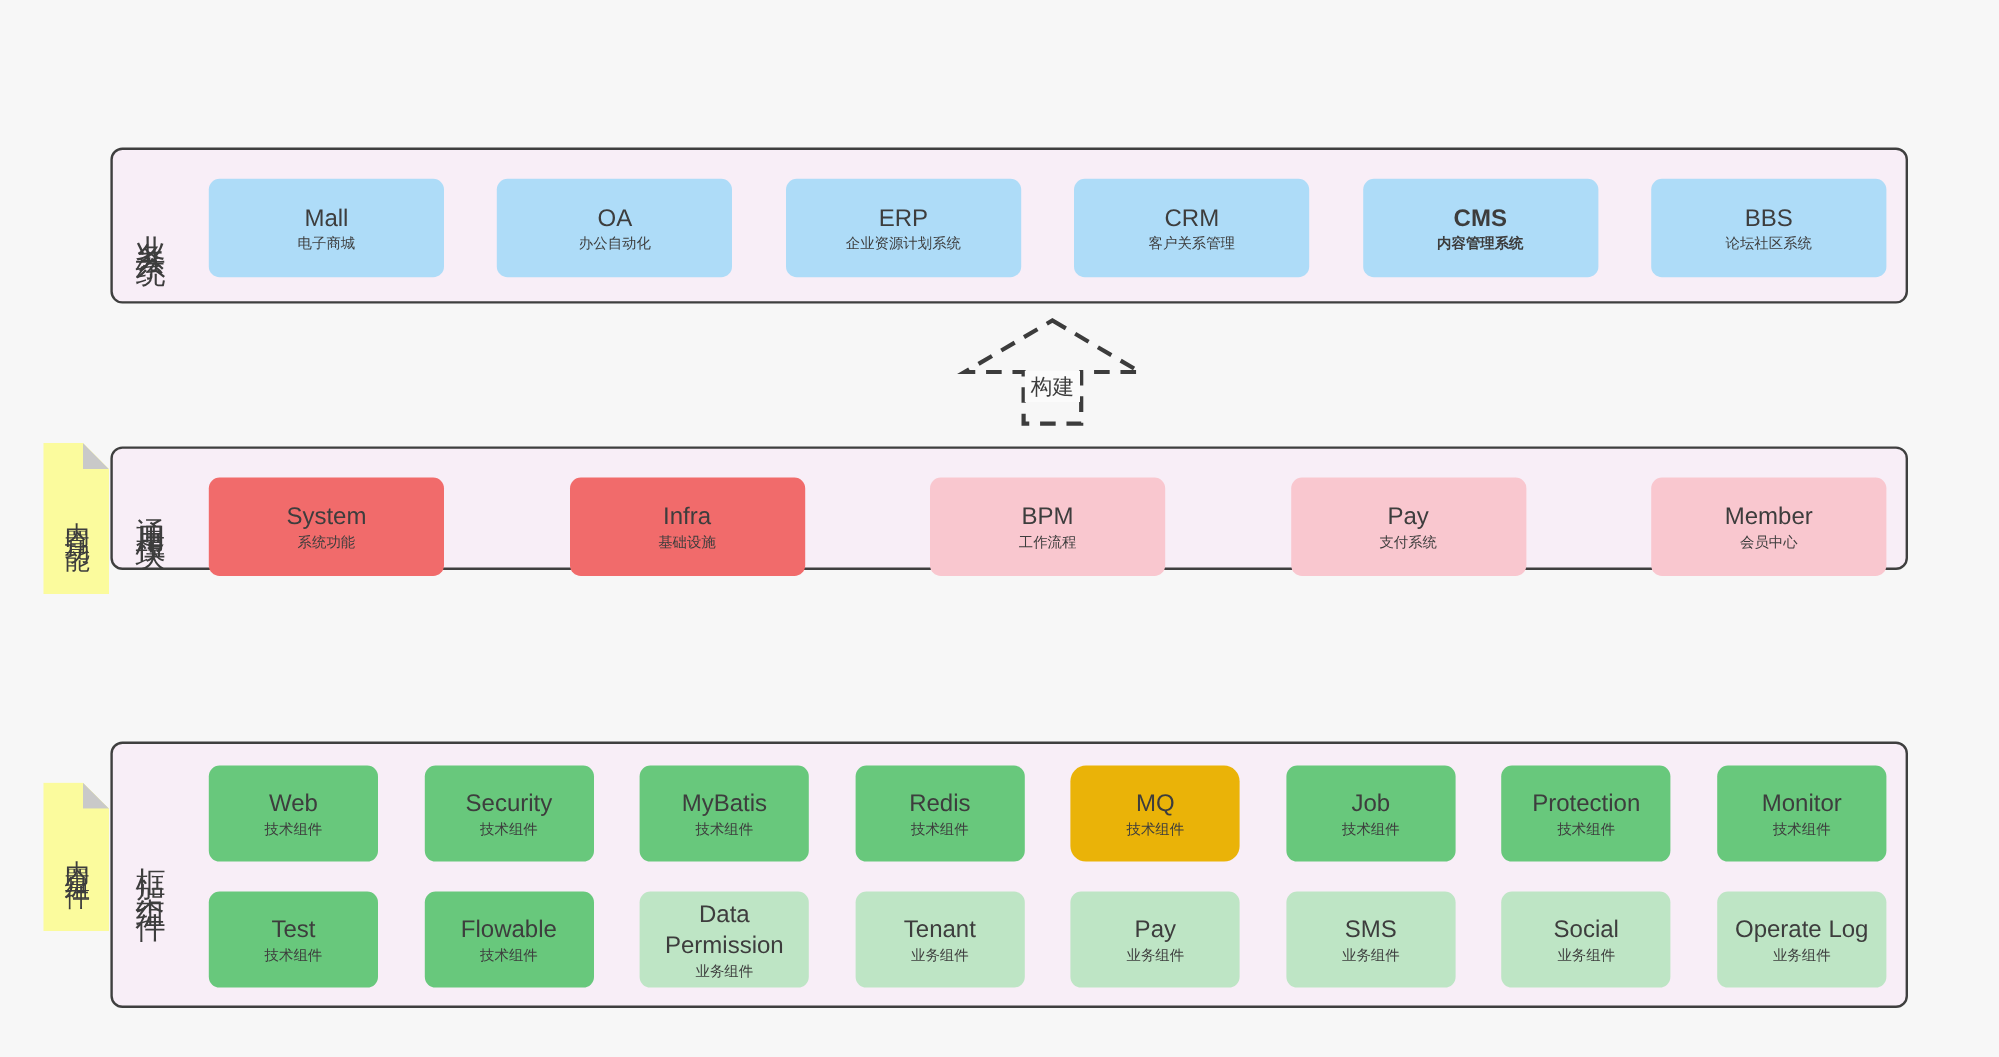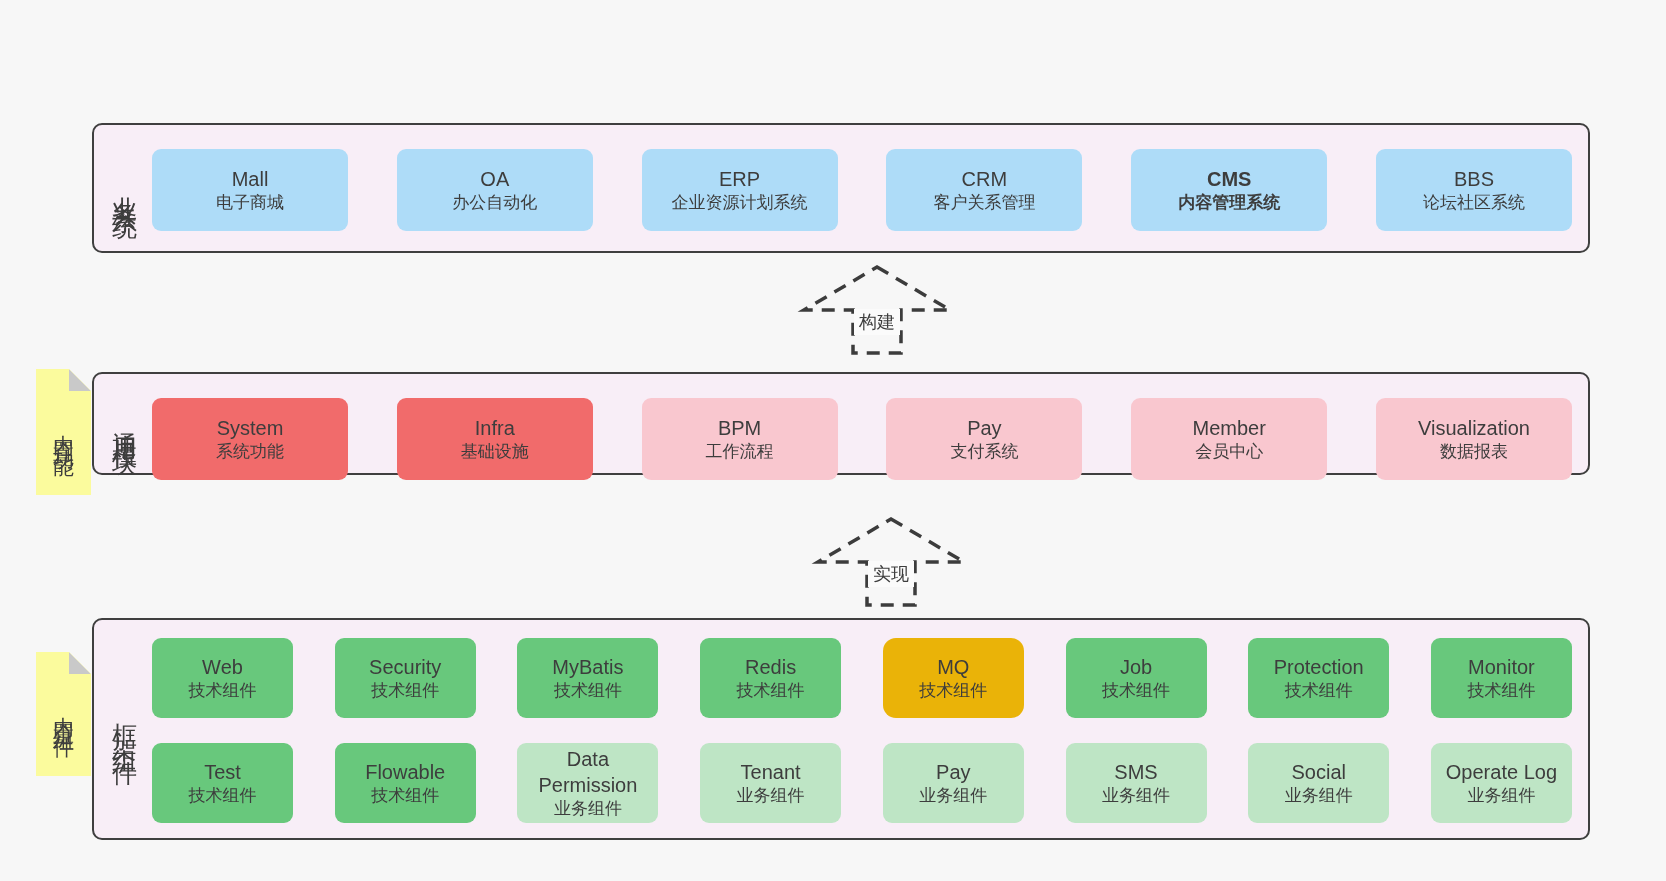--- a/index.html
+++ b/index.html
@@ -13,28 +13,28 @@
 
   .layer-label{position:absolute;left:15px;top:50%;transform:translateY(-50%);
     writing-mode:vertical-rl;text-orientation:upright;font-size:25px;letter-spacing:6px;
     color:#3d3d3d;white-space:nowrap;}
   .layer2 .layer-label{letter-spacing:13px;}
 
   .rows{position:absolute;left:58px;right:16px;display:flex;flex-direction:column;gap:25px;}
   .layer0 .rows{top:24px;}
   .layer1 .rows{top:24px;}
   .layer2 .rows{top:18px;}
-  .row{display:flex;justify-content:space-between;}
+  .row{display:flex;justify-content:space-between;margin-left:22px;}
 
   .card{box-sizing:border-box;border-radius:9px;display:flex;flex-direction:column;
     align-items:center;justify-content:center;text-align:center;padding:2px 4px;}
   .cols6 .card{width:196px;height:82px;}
   .cols8 .card{width:141px;height:80px;}
   .card-name{font-size:20px;line-height:1.3;}
-  .card-desc{font-size:17px;line-height:1.35;}
+  .card-desc{font-size:12px;line-height:1.35;}
 
   .arrow{position:absolute;width:160px;height:96px;}
   .arrow1{left:797px;top:262px;}
   .arrow2{left:811px;top:514px;}
   .arrow svg{position:absolute;left:0;top:0;}
   .arrow-poly{fill:none;stroke:#3c3c3c;stroke-width:3.5;stroke-dasharray:13 9;}
   .arrow-label{position:absolute;left:50%;top:60px;transform:translate(-50%,-50%);
     background:#fbfbfb;padding:1px 5px;font-size:18px;white-space:nowrap;}
 
   .note{position:absolute;width:55px;display:flex;align-items:center;justify-content:center;
@@ -112,34 +112,24 @@
             <div class="card-desc">工作流程</div>
           </div>
           <div class="card" style="background: rgb(249, 199, 207);">
             <div class="card-name">Pay</div>
             <div class="card-desc">支付系统</div>
           </div>
           <div class="card" style="background: rgb(249, 199, 207);">
             <div class="card-name">Member</div>
             <div class="card-desc">会员中心</div>
           </div>
-          <div class="card" style="background: rgb(249, 199, 207);">
-            <div class="card-name">Visualization</div>
-            <div class="card-desc">数据报表</div>
-          </div>
         </div>
       </div>
   </section>
 
-  <div class="arrow arrow2">
-    <svg width="160" height="96" viewBox="0 0 160 96">
-      <polygon class="arrow-poly" points="80,5 153,48 104,48 104,91 56,91 56,48 7,48"></polygon>
-    </svg>
-    <span class="arrow-label">实现</span>
-  </div>
 
   <div class="note note2" style="background: rgb(251, 251, 157);">
     <span class="note-text">内置组件</span>
     <i class="fold" style="background: rgb(201, 201, 201);"></i>
   </div>
 
   <section class="layer layer2 cols8" style="background: rgb(248, 238, 247); border-color: rgb(63, 63, 63);">
     <div class="layer-label">框架组件</div>
     <div class="rows">
         <div class="row">

